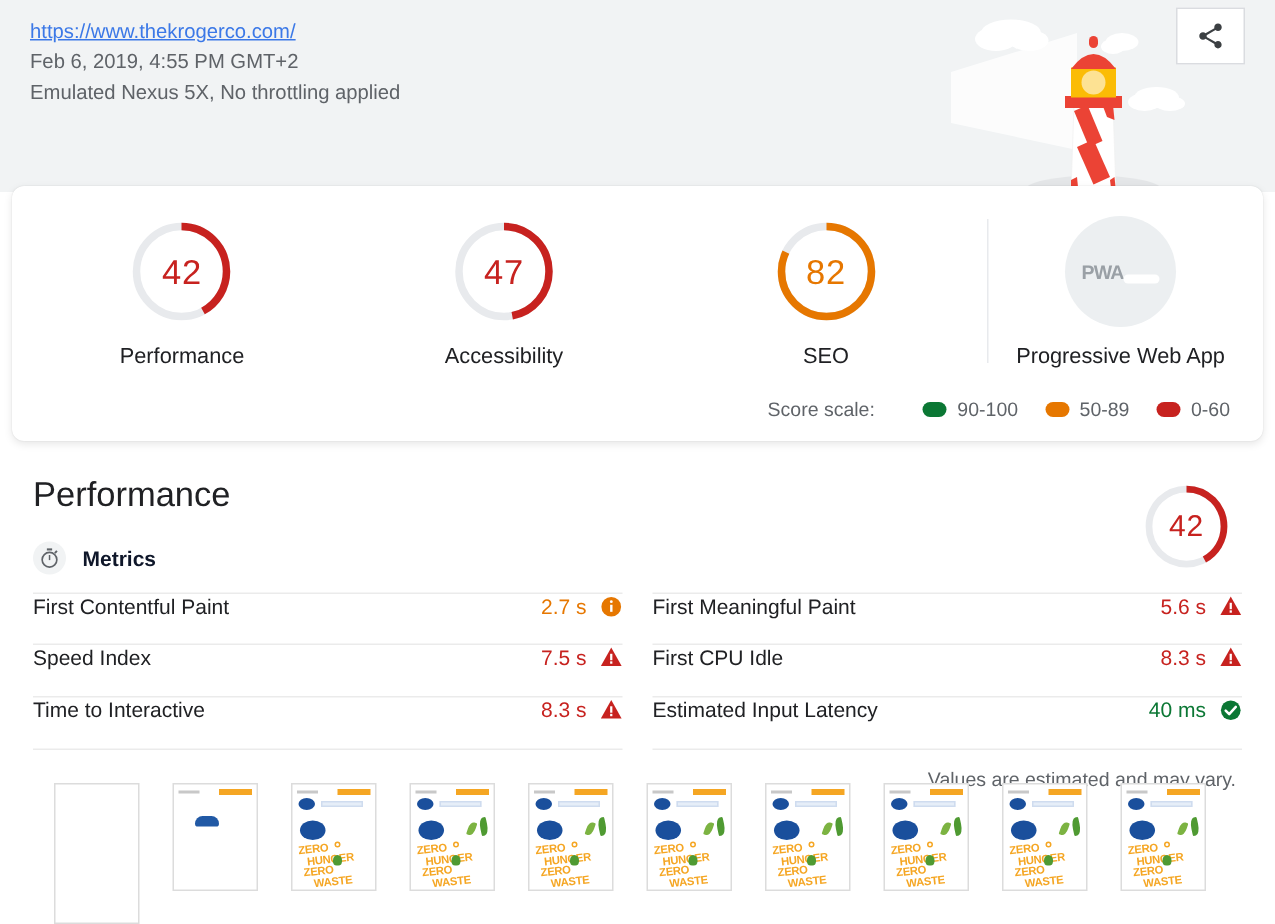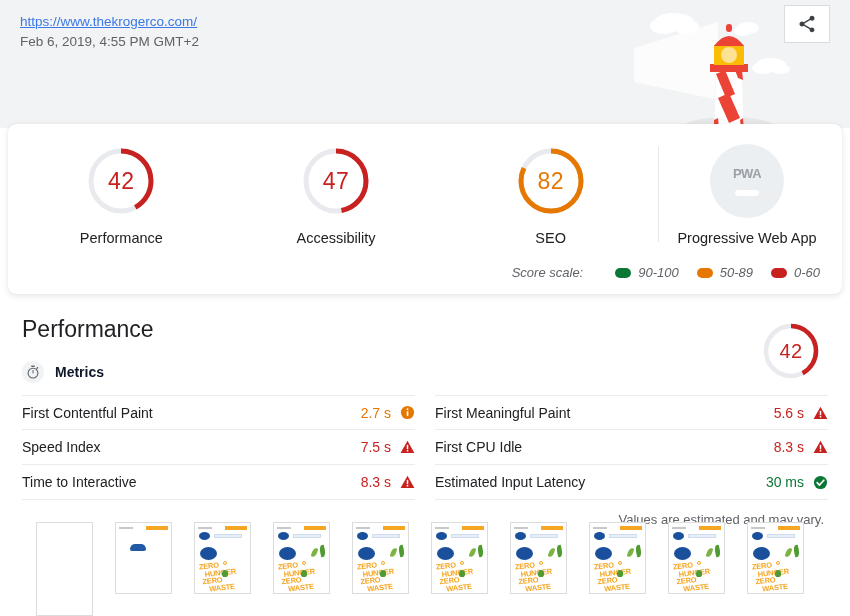--- a/index.html
+++ b/index.html
@@ -86,38 +86,38 @@
   }
   .gauge-label {
     margin-top: 12px;
     font-size: 14.5px;
     color: #202124;
     white-space: nowrap;
   }
   .pwa-badge {
     width: 74px; height: 74px; border-radius: 50%;
     background: #eceff1;
-    display: flex; flex-direction: column;
+    display: flex; flex-direction: row;
     align-items: center; justify-content: center;
   }
   .pwa-text {
     font-size: 13px; font-weight: bold; color: #9aa0a6;
     letter-spacing: -0.5px;
   }
   .pwa-dash {
     width: 24px; height: 6px; border-radius: 3px;
     background: #fff; margin-top: 9px;
   }
 
   
   .score-scale {
     position: absolute;
     right: 22px; bottom: 14px;
     display: flex; align-items: flex-end;
-    font-size: 13px; color: #5f6368; font-style: italic;
+    font-size: 13px; color: #5f6368;
   }
   .score-scale .sc-label { margin-right: 14px; }
   .sc-item { display: flex; align-items: center; margin-left: 18px; }
   .sc-pill {
     width: 16px; height: 10px; border-radius: 5px;
     margin-right: 7px;
   }
   .sc-range { color: #5f6368; }
 
   
@@ -152,21 +152,21 @@
   }
   .metrics-title { font-size: 14px; font-weight: bold; color: #0f172a; }
 
   .metrics-grid {
     display: flex;
     padding: 12px 22px 0 22px;
     gap: 20px;
   }
   .metrics-col { flex: 1 1 0; }
   .metric-row {
-    display: flex; align-items: center;
+    display: flex; align-items: flex-start;
     justify-content: space-between;
     height: 35px;
     border-bottom: 1px solid #ebebeb;
     font-size: 14px;
   }
   .metrics-col .metric-row:first-child { border-top: 1px solid #ebebeb; }
   .metric-name { color: #202124; }
   .metric-right { display: flex; align-items: center; }
   .metric-value { font-size: 14px; margin-right: 9px; }
   .metric-icon { width: 15px; height: 15px; display:flex; align-items:center; justify-content:center; }
@@ -254,20 +254,21 @@
     width: 6px; height: 7px; border-radius: 50% 50% 40% 40%;
     background: #4f9a32;
   }
 </style>
 </head>
 <body>
 
 <div class="header">
   <a class="header-url">https://www.thekrogerco.com/</a>
   <div class="header-meta">Feb 6, 2019, 4:55 PM GMT+2</div>
+  <div class="header-meta">Emulated Nexus 5X, No throttling applied</div>
 
   <svg class="lh-art" viewBox="0 0 220 128">
 
     <polygon points="88,22 4,48 4,82 88,100" fill="#ffffff" opacity="0.75"></polygon>
 
     <ellipse cx="44" cy="22" rx="20" ry="9" fill="#ffffff"></ellipse>
     <ellipse cx="34" cy="26" rx="14" ry="8" fill="#ffffff"></ellipse>
     <ellipse cx="56" cy="27" rx="13" ry="7" fill="#ffffff"></ellipse>
     <ellipse cx="118" cy="28" rx="11" ry="6" fill="#ffffff"></ellipse>
     <ellipse cx="112" cy="31" rx="8" ry="5" fill="#ffffff"></ellipse>
@@ -462,21 +463,21 @@
               <rect x="7.2" y="5.2" width="1.6" height="4.6" fill="#fff"></rect>
               <rect x="7.2" y="10.6" width="1.6" height="1.7" fill="#fff"></rect>
             </svg>
           </span>
         </span>
       </div>
 
       <div class="metric-row">
         <span class="metric-name">Estimated Input Latency</span>
         <span class="metric-right">
-          <span class="metric-value" style="color: rgb(11, 119, 52);">30 ms</span>
+          <span class="metric-value" style="color: rgb(11, 119, 52);">40 ms</span>
           <span class="metric-icon">
             <svg width="15" height="15" viewBox="0 0 16 16">
               <circle cx="8" cy="8" r="7" fill="#0b7734"></circle>
               <path d="M4.4 8.2 L6.9 10.7 L11.6 5.6" fill="none" stroke="#fff" stroke-width="1.8" stroke-linecap="round" stroke-linejoin="round"></path>
             </svg>
           </span>
         </span>
       </div>
     </div>
   </div>

